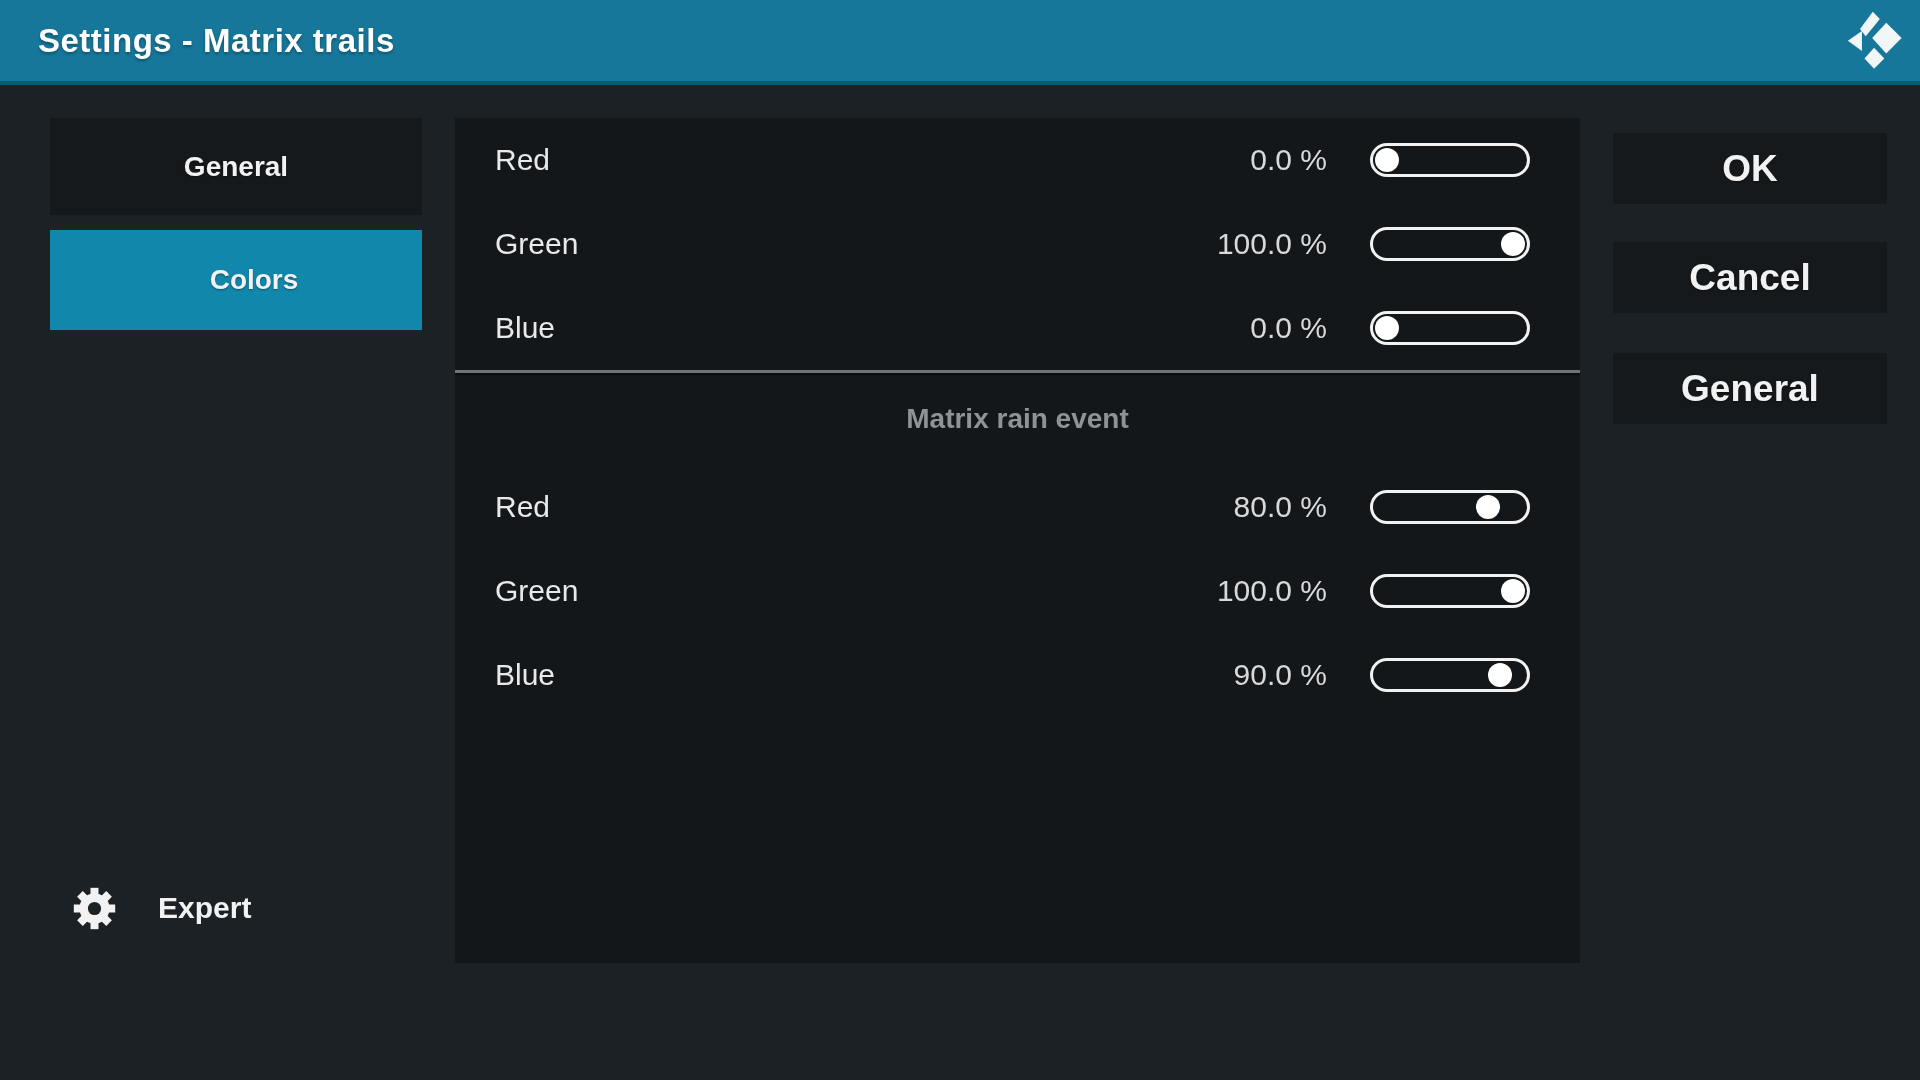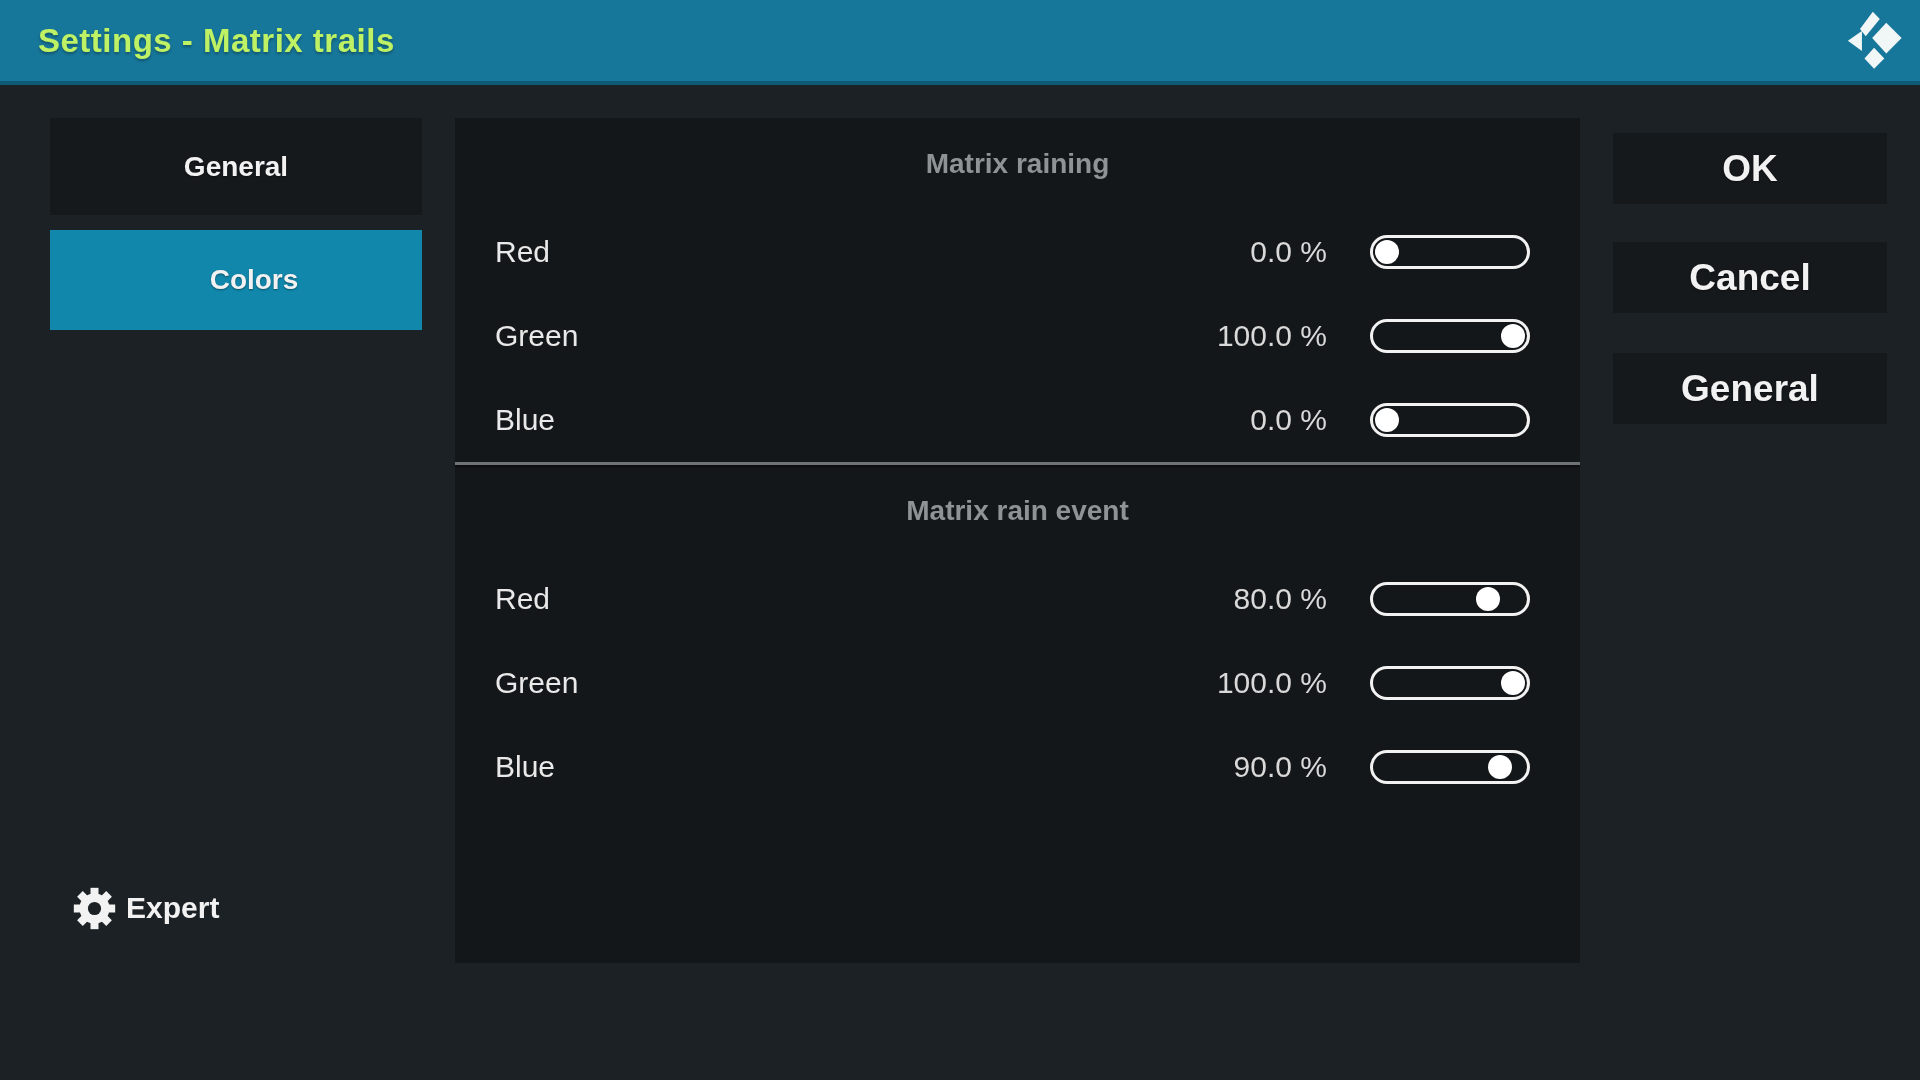--- a/index.html
+++ b/index.html
@@ -14,37 +14,37 @@
     position:relative;overflow:hidden;
   }
   
   .titlebar{
     position:absolute;top:0;left:0;width:1920px;height:85px;
     background:var(--header-teal);
     border-bottom:4px solid #0e5974;
     display:flex;align-items:center;
   }
   .titlebar .title{
-    margin-left:38px;font-size:33px;font-weight:bold;color:#bef264;
+    margin-left:38px;font-size:33px;font-weight:bold;color:#ffffff;
     text-shadow:0 2px 3px rgba(0,0,0,.3);letter-spacing:.5px;
   }
   .kodi-logo{position:absolute;top:8px;right:11px;width:66px;height:64px;}
   
   .sidebar-btn{
     position:absolute;left:50px;width:372px;
     display:flex;align-items:center;justify-content:center;
     font-size:28px;font-weight:bold;color:var(--text);cursor:pointer;
     text-shadow:0 1px 2px rgba(0,0,0,.4);
   }
   .sidebar-btn.general{top:118px;height:97px;background:var(--button-bg);text-align:center;}
   .sidebar-btn.colors{top:230px;height:100px;background:var(--accent-teal);padding-left:36px;}
   
   .level{
     position:absolute;left:71px;top:883px;height:50px;
-    display:flex;align-items:center;gap:8px;cursor:pointer;
+    display:flex;align-items:center;gap:40px;cursor:pointer;
   }
   .gear-svg{width:47px;height:47px;}
   .level-label{font-size:30px;font-weight:bold;color:var(--text);}
   
   .panel{
     position:absolute;left:455px;top:118px;width:1125px;height:845px;
     background:var(--panel-bg);
   }
   .group-title{
     height:92px;display:flex;align-items:center;justify-content:center;
@@ -109,21 +109,20 @@
       <line x1="81" y1="19" x2="19" y2="81"></line>
     </g>
     <circle cx="50" cy="50" r="32" fill="#f2f2f2"></circle>
     <circle cx="50" cy="50" r="14" fill="#1b2125"></circle>
   </svg>
   <span class="level-label">Expert</span>
 </div>
 
 <main class="panel">
 
-  <div class="group-title">Matrix raining</div>
 
   <div class="row">
     <span class="row-label">Red</span>
     <span class="row-value">0.0 %</span>
     <div class="slider">
       <div class="knob" style="left: 2px;"></div>
     </div>
   </div>
 
   <div class="row">

